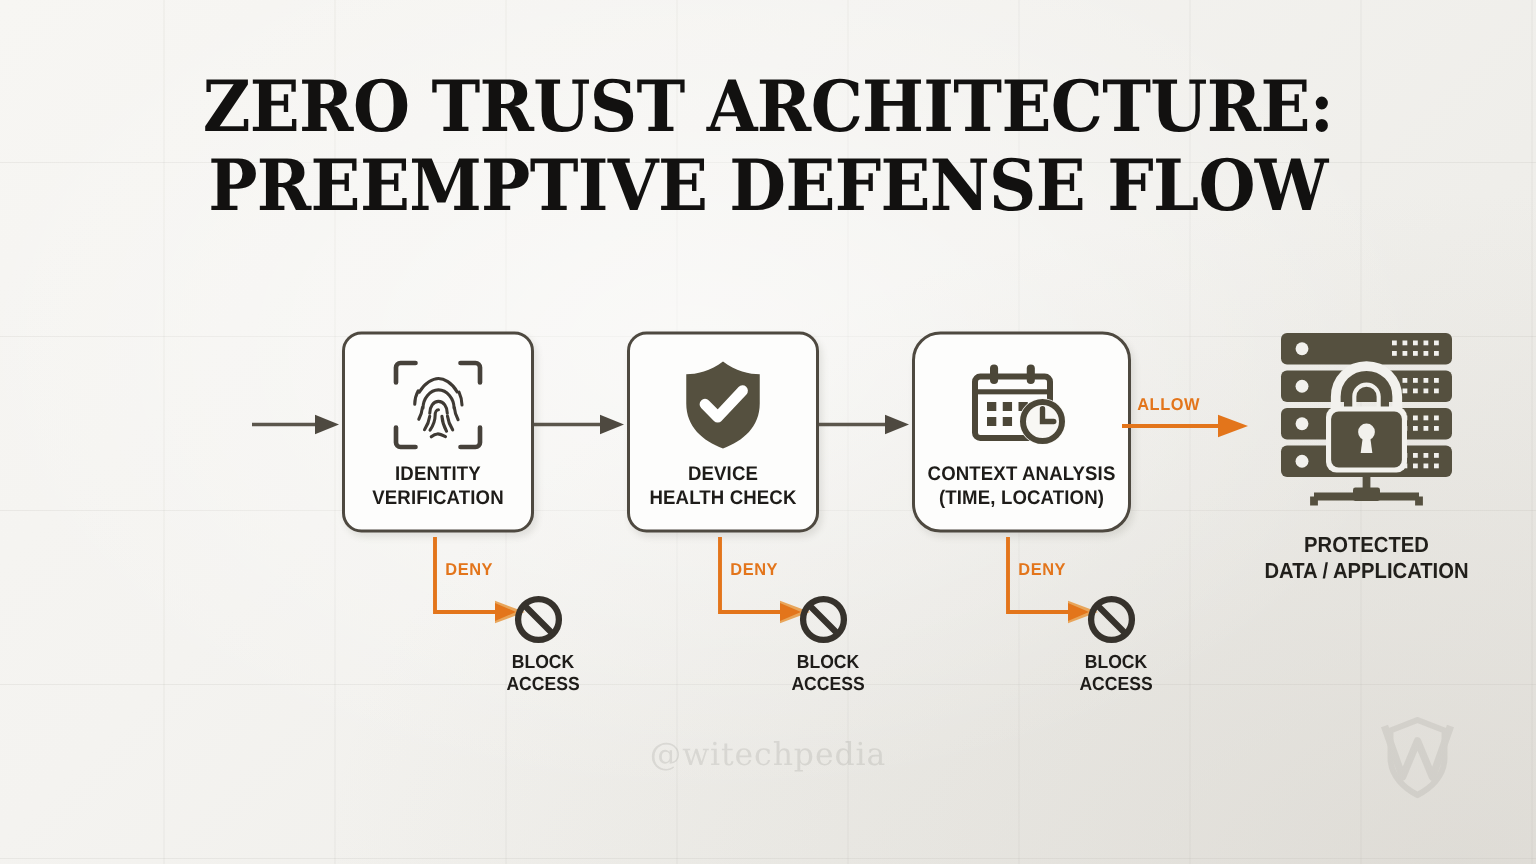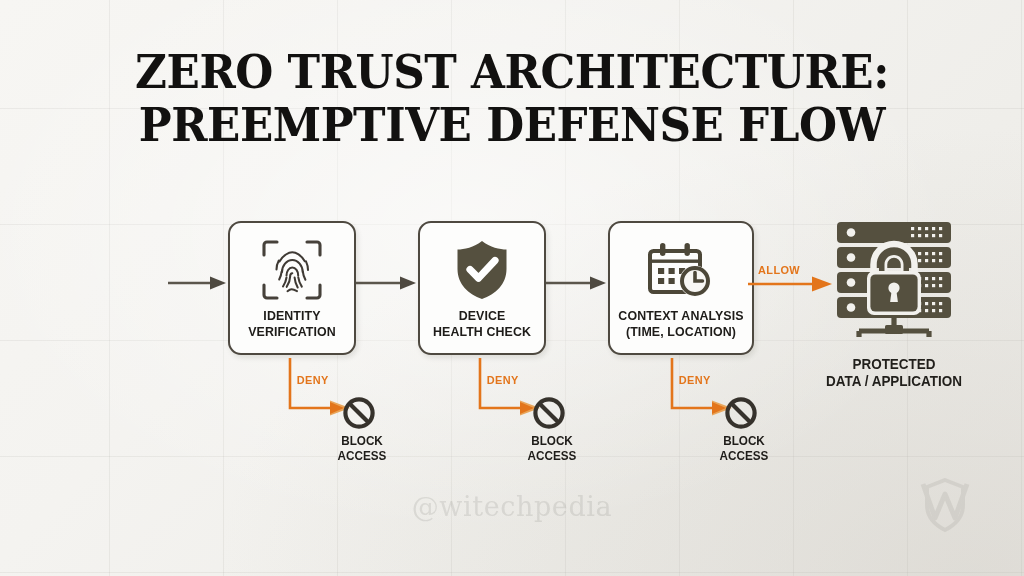--- a/index.html
+++ b/index.html
@@ -72,24 +72,24 @@
   .card .card-label {
     position:absolute; left:4px; right:4px; bottom:14px;
     text-align:center;
     font-size:13.2px; font-weight:700; line-height:1.17;
     color:#1e1c19; letter-spacing:.1px;
     transform:scaleX(.94);
     white-space:pre-line;
   }
   #card-identity { left:228px; top:221px; width:128px; height:134px; }
   #card-device   { left:418px; top:221px; width:128px; height:134px; }
-  #card-context  { left:608px; top:221px; width:146px; height:134px; }
-
-  
-  #protected-group { position:absolute; left:805px; top:218px; width:178px; height:180px; }
+  #card-context  { left:608px; top:221px; width:146px; height:134px;border-radius:19px; }
+
+  
+  #protected-group { position:absolute; left:822px; top:218px; width:178px; height:180px; }
   #protected-icon  { position:absolute; left:24px; top:0; width:130px; height:122px; }
   #label-protected {
     position:absolute; left:0; top:138px; width:178px;
     text-align:center;
     font-size:14.5px; font-weight:700; line-height:1.2;
     color:#211f1b; transform:scaleX(.93);
     white-space:pre-line;
   }
 
   
@@ -120,21 +120,21 @@
   }
   #deny-1 { left:280px; top:358px; }
   #deny-2 { left:470px; top:358px; }
   #deny-3 { left:662px; top:358px; }
 
   
   #watermark-handle {
     position:absolute; left:0; right:0; top:491px;
     text-align:center;
     font-family:"DejaVu Serif", serif;
-    font-size:27px; letter-spacing:.6px;
+    font-size:21px; letter-spacing:.6px;
     color:rgba(120,118,110,.17);
   }
   #watermark-logo {
     position:absolute; left:915px; top:478px; width:60px; height:56px;
     opacity:.10;
   }
 </style>
 </head>
 <body>
 

